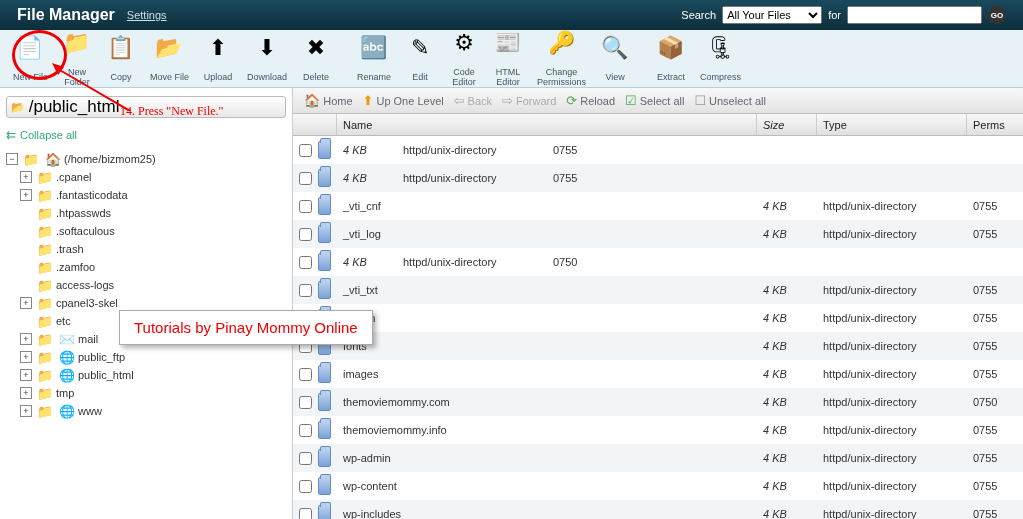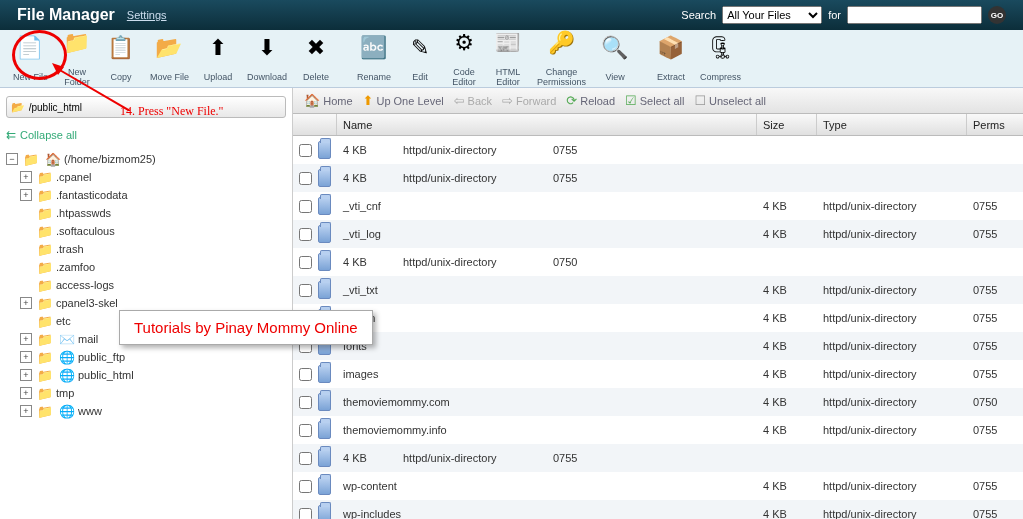--- a/index.html
+++ b/index.html
@@ -15,42 +15,42 @@
 .toolbar{background:#e6f2f6;border-bottom:1px solid #bcd;height:58px;display:flex;padding:4px 6px;}
 .tbtn{display:flex;flex-direction:column;align-items:center;justify-content:center;padding:1px 6px;margin:0 1px;cursor:pointer;border-radius:3px;min-width:42px;}
 .tbtn .ico{width:26px;height:26px;display:flex;align-items:center;justify-content:center;font-size:22px;}
 .tbtn .lbl{font-size:9px;color:#456;text-align:center;margin-top:12px;line-height:1.05;}
 .tsep{width:12px;}
 .circle{position:absolute;left:12px;top:30px;width:55px;height:50px;border:3px solid #e00;border-radius:50%;pointer-events:none;z-index:20;}
 .arrow-line{position:absolute;left:52px;top:63px;width:78px;height:48px;pointer-events:none;z-index:19;}
 .body{display:flex;height:431px;}
 .left{width:293px;background:#fff;border-right:1px solid #ccc;padding:4px 6px;overflow:auto;}
 .pathbar{background:linear-gradient(#fff,#e8e8e8);border:1px solid #bbb;height:22px;margin:4px 0 6px;display:flex;align-items:center;padding:0 4px;border-radius:3px;}
-.pathbar input{border:none;background:transparent;flex:1;font-size:10px;outline:none;}
+.pathbar input{border:none;background:transparent;flex:1;font-size:17px;outline:none;}
 .ann1{position:absolute;left:120px;top:104px;color:#e00;font-size:12px;font-family:Verdana;z-index:18;}
 .collapse{color:#3a7;font-size:11px;margin:10px 0 8px;cursor:pointer;display:flex;align-items:center;}
 .collapse .ci{color:#3a7;margin-right:4px;font-size:12px;}
 .tree{font-size:11px;color:#333;}
 .tree .node{display:flex;align-items:center;height:18px;white-space:nowrap;cursor:pointer;}
 .tree .tg{width:12px;height:12px;border:1px solid #888;display:flex;align-items:center;justify-content:center;font-size:9px;margin-right:2px;color:#444;line-height:1;background:#fff;}
 .tree .sp0{display:inline-block;width:14px;}
 .tree .fico{width:16px;height:14px;margin:0 3px;display:inline-flex;align-items:center;justify-content:center;font-size:13px;}
 .fold{color:#e8b62f;}
 .globe{color:#4a90d6;}
 .right{flex:1;display:flex;flex-direction:column;}
 .navbar{background:linear-gradient(#f8f8f8,#e3e3e3);height:26px;border-bottom:1px solid #bbb;display:flex;align-items:center;padding:0 6px;font-size:11px;color:#666;}
 .nbtn{display:flex;align-items:center;margin:0 5px;cursor:pointer;color:#667;}
 .nbtn .ni{margin-right:3px;font-size:13px;}
 .nbtn.dis{color:#aaa;cursor:default;}
 .grid{flex:1;overflow:auto;}
 .ghdr{background:linear-gradient(#f9f9f9,#e0e0e0);height:22px;display:flex;align-items:center;border-bottom:1px solid #bbb;font-size:11px;color:#222;font-weight:normal;text-align:center;}
 .ghdr>div{padding:0 6px;border-right:1px solid #ccc;height:100%;display:flex;align-items:center;}
 .gc0{width:44px;}
 .gc1{flex:1;}
-.gc2{width:60px;}
+.gc2{width:60px;font-style:italic;}
 .gc3{width:150px;}
 .gc4{width:56px;border-right:none!important;}
 .grow{display:flex;align-items:center;height:28px;font-size:11px;color:#333;border-bottom:0px;}
 .grow:nth-child(even){background:#f2f5f8;}
 .grow>div{padding:0 6px;display:flex;align-items:center;height:100%;}
 .grow input[type=checkbox]{margin-right:4px;}
 .grow .fico2{width:22px;height:18px;background:linear-gradient(#b8d0f0,#7ba3d6);border:1px solid #6a8abf;border-radius:2px;position:relative;margin-left:2px;}
 .grow .fico2::before{content:"";position:absolute;top:-4px;left:1px;width:9px;height:4px;background:#b8d0f0;border:1px solid #6a8abf;border-bottom:none;border-radius:2px 2px 0 0;}
 .annbox{position:absolute;left:119px;top:310px;background:#fff;border:1px solid #aaa;box-shadow:3px 3px 5px rgba(0,0,0,0.3);padding:8px 14px;color:#e00;font-size:15px;font-family:Arial;z-index:25;}
 </style>
@@ -398,20 +398,21 @@
             <div class="gc1">themoviemommy.info</div>
             <div class="gc2">4 KB</div>
             <div class="gc3">httpd/unix-directory</div>
             <div class="gc4">0755</div>
           </div>
           <div class="grow">
             <div class="gc0">
               <input type="checkbox" style="">
               <span class="fico2"></span>
             </div>
+            <div class="gc1">wp-admin</div>
             <div class="gc2">4 KB</div>
             <div class="gc3">httpd/unix-directory</div>
             <div class="gc4">0755</div>
           </div>
           <div class="grow">
             <div class="gc0">
               <input type="checkbox" style="">
               <span class="fico2"></span>
             </div>
             <div class="gc1">wp-content</div>

